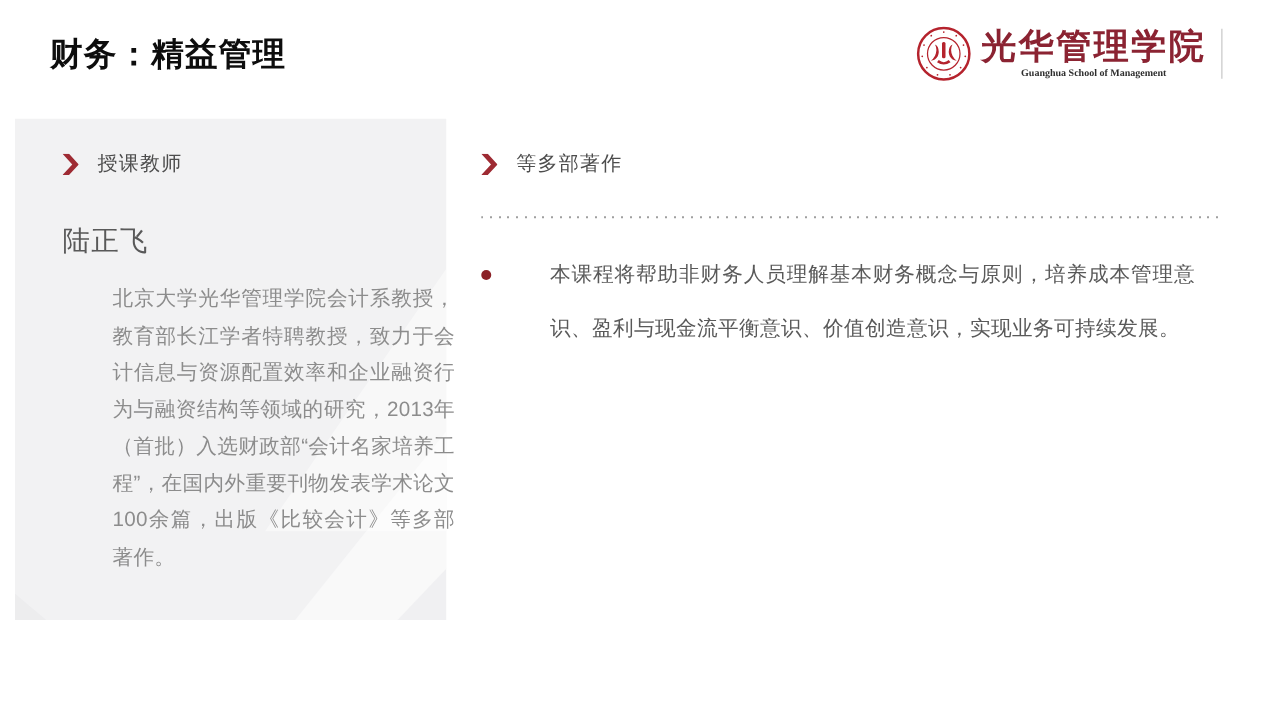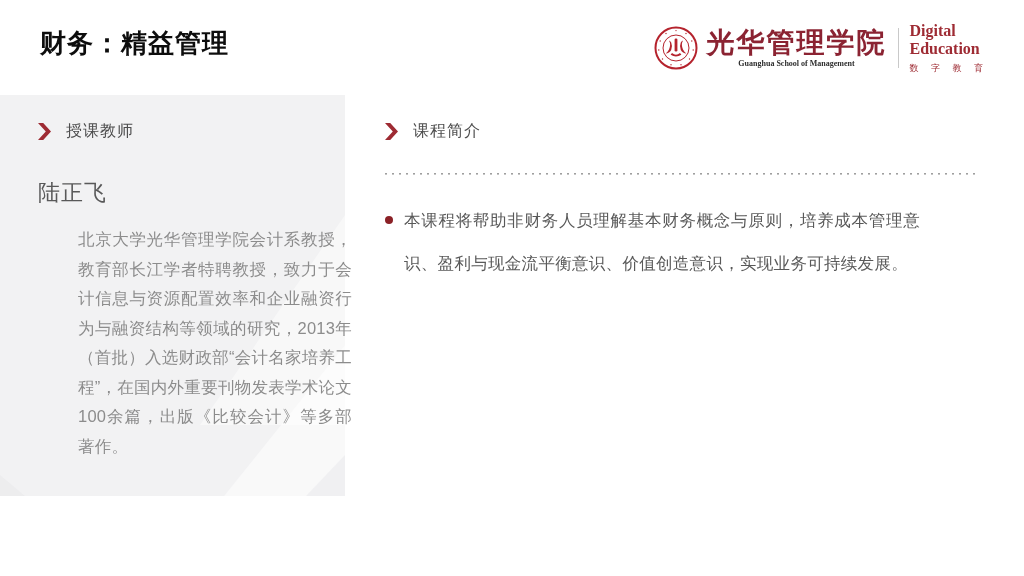--- a/index.html
+++ b/index.html
@@ -70,21 +70,21 @@
     font-size: 9px;
     color: #9e2b33;
     letter-spacing: 5px;
     margin-top: 3px;
     white-space: nowrap;
   }
 
   
   .sidebar {
     position: absolute;
-    left: 0;
+    left: 12px;
     top: 95px;
     width: 345px;
     height: 481px;
     background: #f2f2f3;
     padding: 26px 34px 0 38px;
   }
   .sidebar-watermark {
     position: absolute;
     left: 0; top: 0;
     width: 100%; height: 100%;
@@ -135,20 +135,21 @@
     background-image: repeating-linear-gradient(
       to right, #9f9f9f 0px, #9f9f9f 1.6px, transparent 1.6px, transparent 7px);
     background-size: 100% 1.6px;
     background-repeat: no-repeat;
     background-position: 0 0;
   }
   .bullet-row {
     margin-top: 24px;
     display: flex;
     align-items: flex-start;
+    gap: 36px;
   }
   .bullet-dot {
     width: 8px;
     height: 8px;
     border-radius: 50%;
     background: #8b2126;
     margin-top: 17px;
     flex: 0 0 auto;
   }
   .bullet-text {
@@ -190,25 +191,20 @@
           <circle cx="35.5" cy="33" r="0.7"></circle>
         <circle cx="17" cy="38.8" r="0.7"></circle>
           <circle cx="27" cy="38.8" r="0.7"></circle>
       </g>
     </svg>
     <div class="school-block">
       <div class="school-cn">光华管理学院</div>
       <div class="school-en">Guanghua School of Management</div>
     </div>
     <div class="logo-divider"></div>
-    <div class="digital-block">
-      <div class="digital-line">Digital</div>
-      <div class="digital-line">Education</div>
-      <div class="digital-cn">数 字 教 育</div>
-    </div>
   </div>
 
   <div class="sidebar">
     <svg class="sidebar-watermark" viewBox="0 0 345 481" preserveAspectRatio="none">
       <polygon points="345,120 200,330 345,330" fill="#ffffff" opacity="0.45"></polygon>
       <polygon points="160,481 345,250 345,481" fill="#ffffff" opacity="0.5"></polygon>
       <polygon points="0,380 120,481 0,481" fill="#e9e9eb" opacity="0.6"></polygon>
       <polygon points="230,481 345,360 345,481" fill="#ededef" opacity="0.7"></polygon>
     </svg>
     <div class="sidebar-content">
@@ -221,21 +217,21 @@
       <div class="teacher-name">陆正飞</div>
       <div class="teacher-bio">北京大学光华管理学院会计系教授，教育部长江学者特聘教授，致力于会计信息与资源配置效率和企业融资行为与融资结构等领域的研究，2013年（首批）入选财政部“会计名家培养工程”，在国内外重要刊物发表学术论文100余篇，出版《比较会计》等多部著作。</div>
     </div>
   </div>
 
   <div class="main">
     <div class="section-header">
       <svg class="chevron-icon" viewBox="0 0 13 17">
         <polygon points="0,0 5.2,0 13,8.5 5.2,17 0,17 7.8,8.5" fill="#9e2b33"></polygon>
       </svg>
-      <span class="section-label">课程简介</span>
+      <span class="section-label">等多部著作</span>
     </div>
     <div class="dotted-divider"></div>
     <div class="bullet-row">
       <span class="bullet-dot"></span>
       <div class="bullet-text">本课程将帮助非财务人员理解基本财务概念与原则，培养成本管理意识、盈利与现金流平衡意识、价值创造意识，实现业务可持续发展。</div>
     </div>
   </div>
 
 </div>
 

